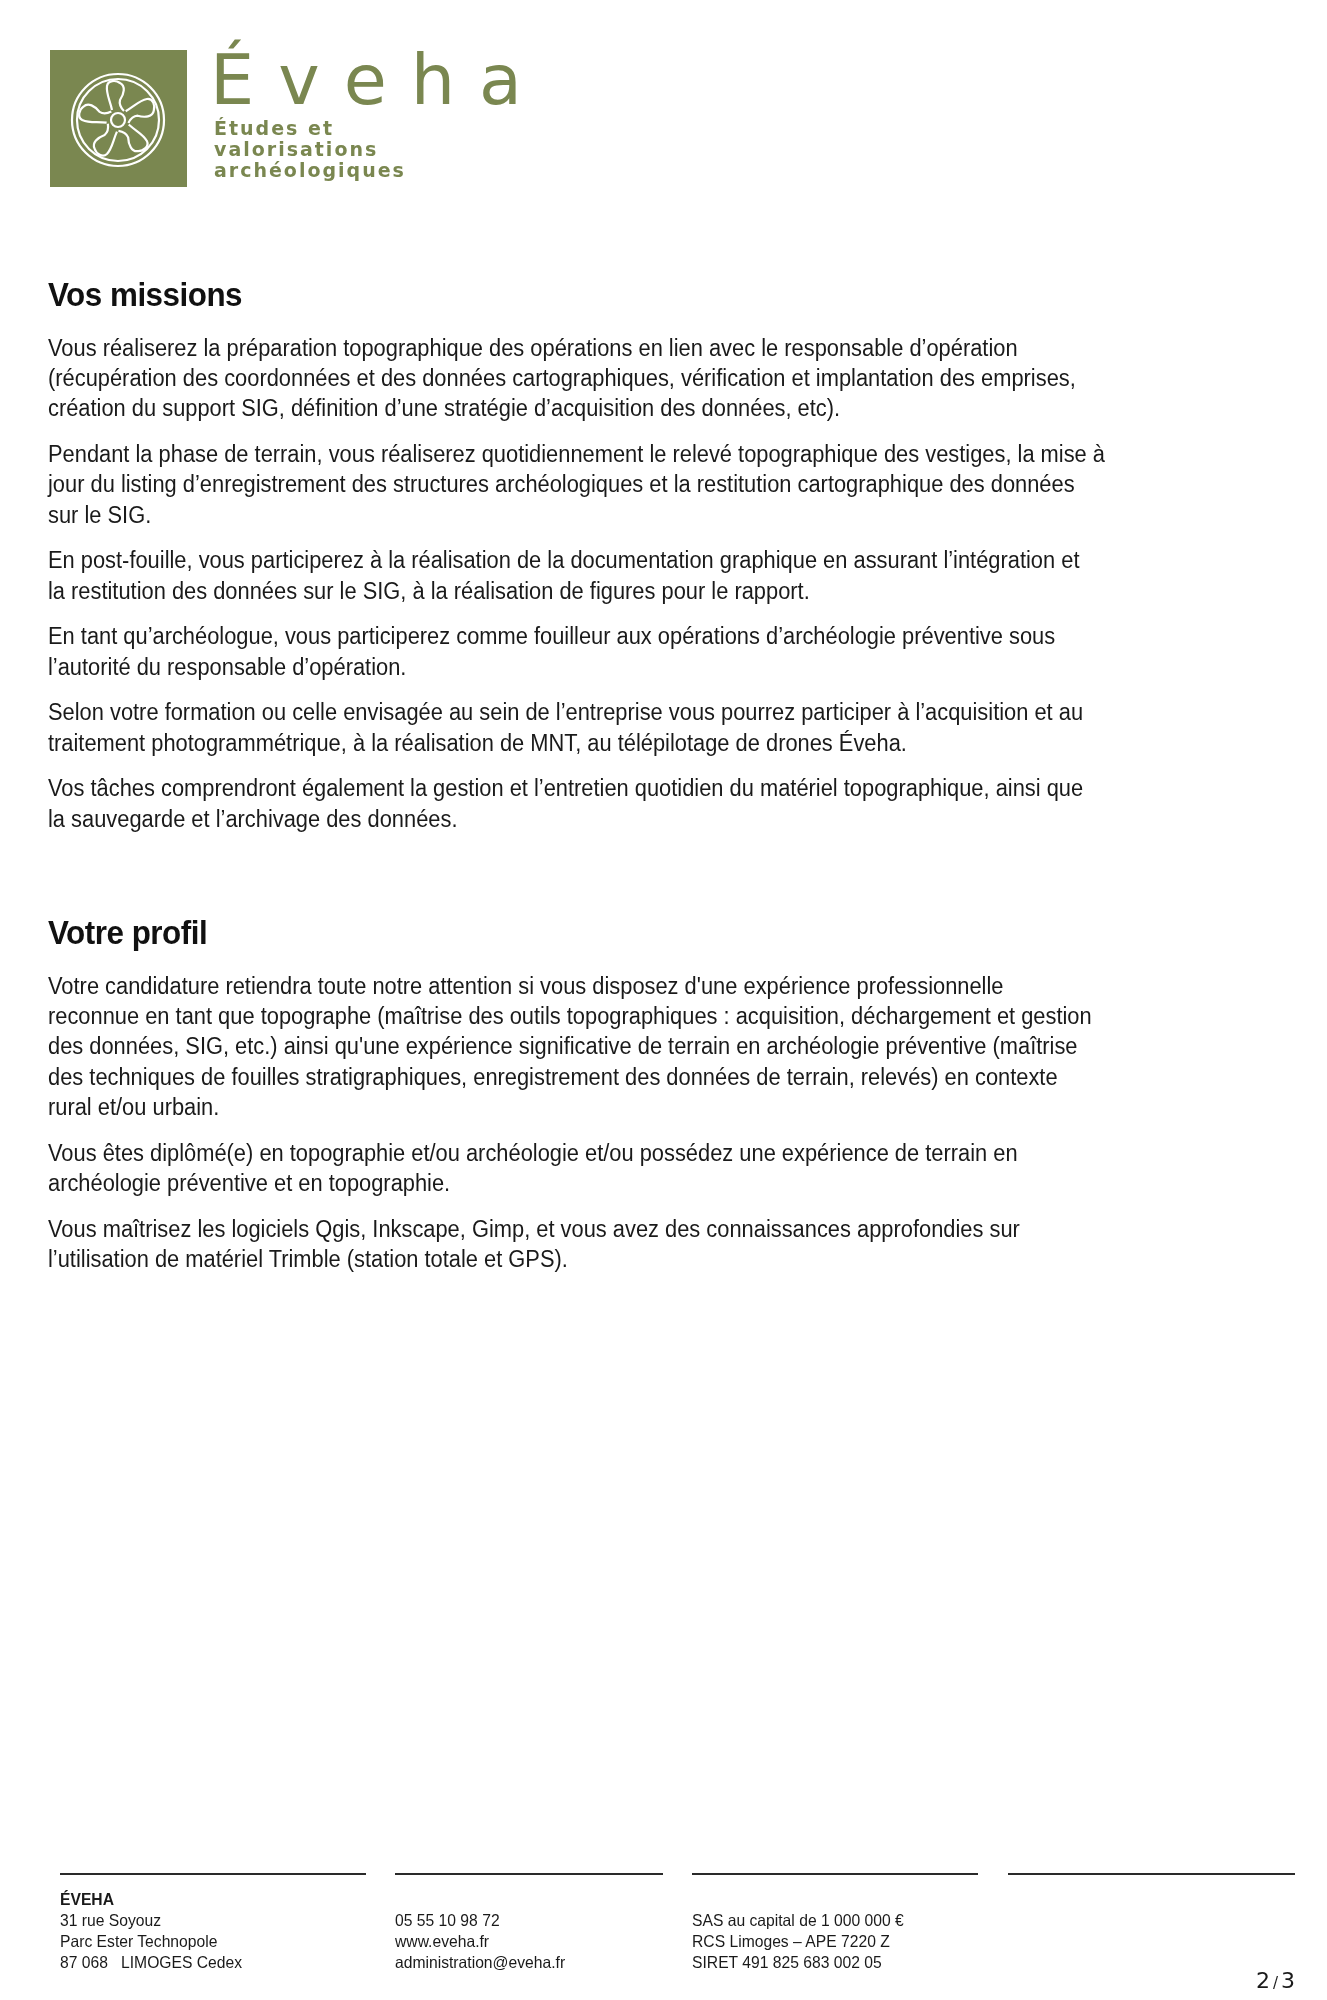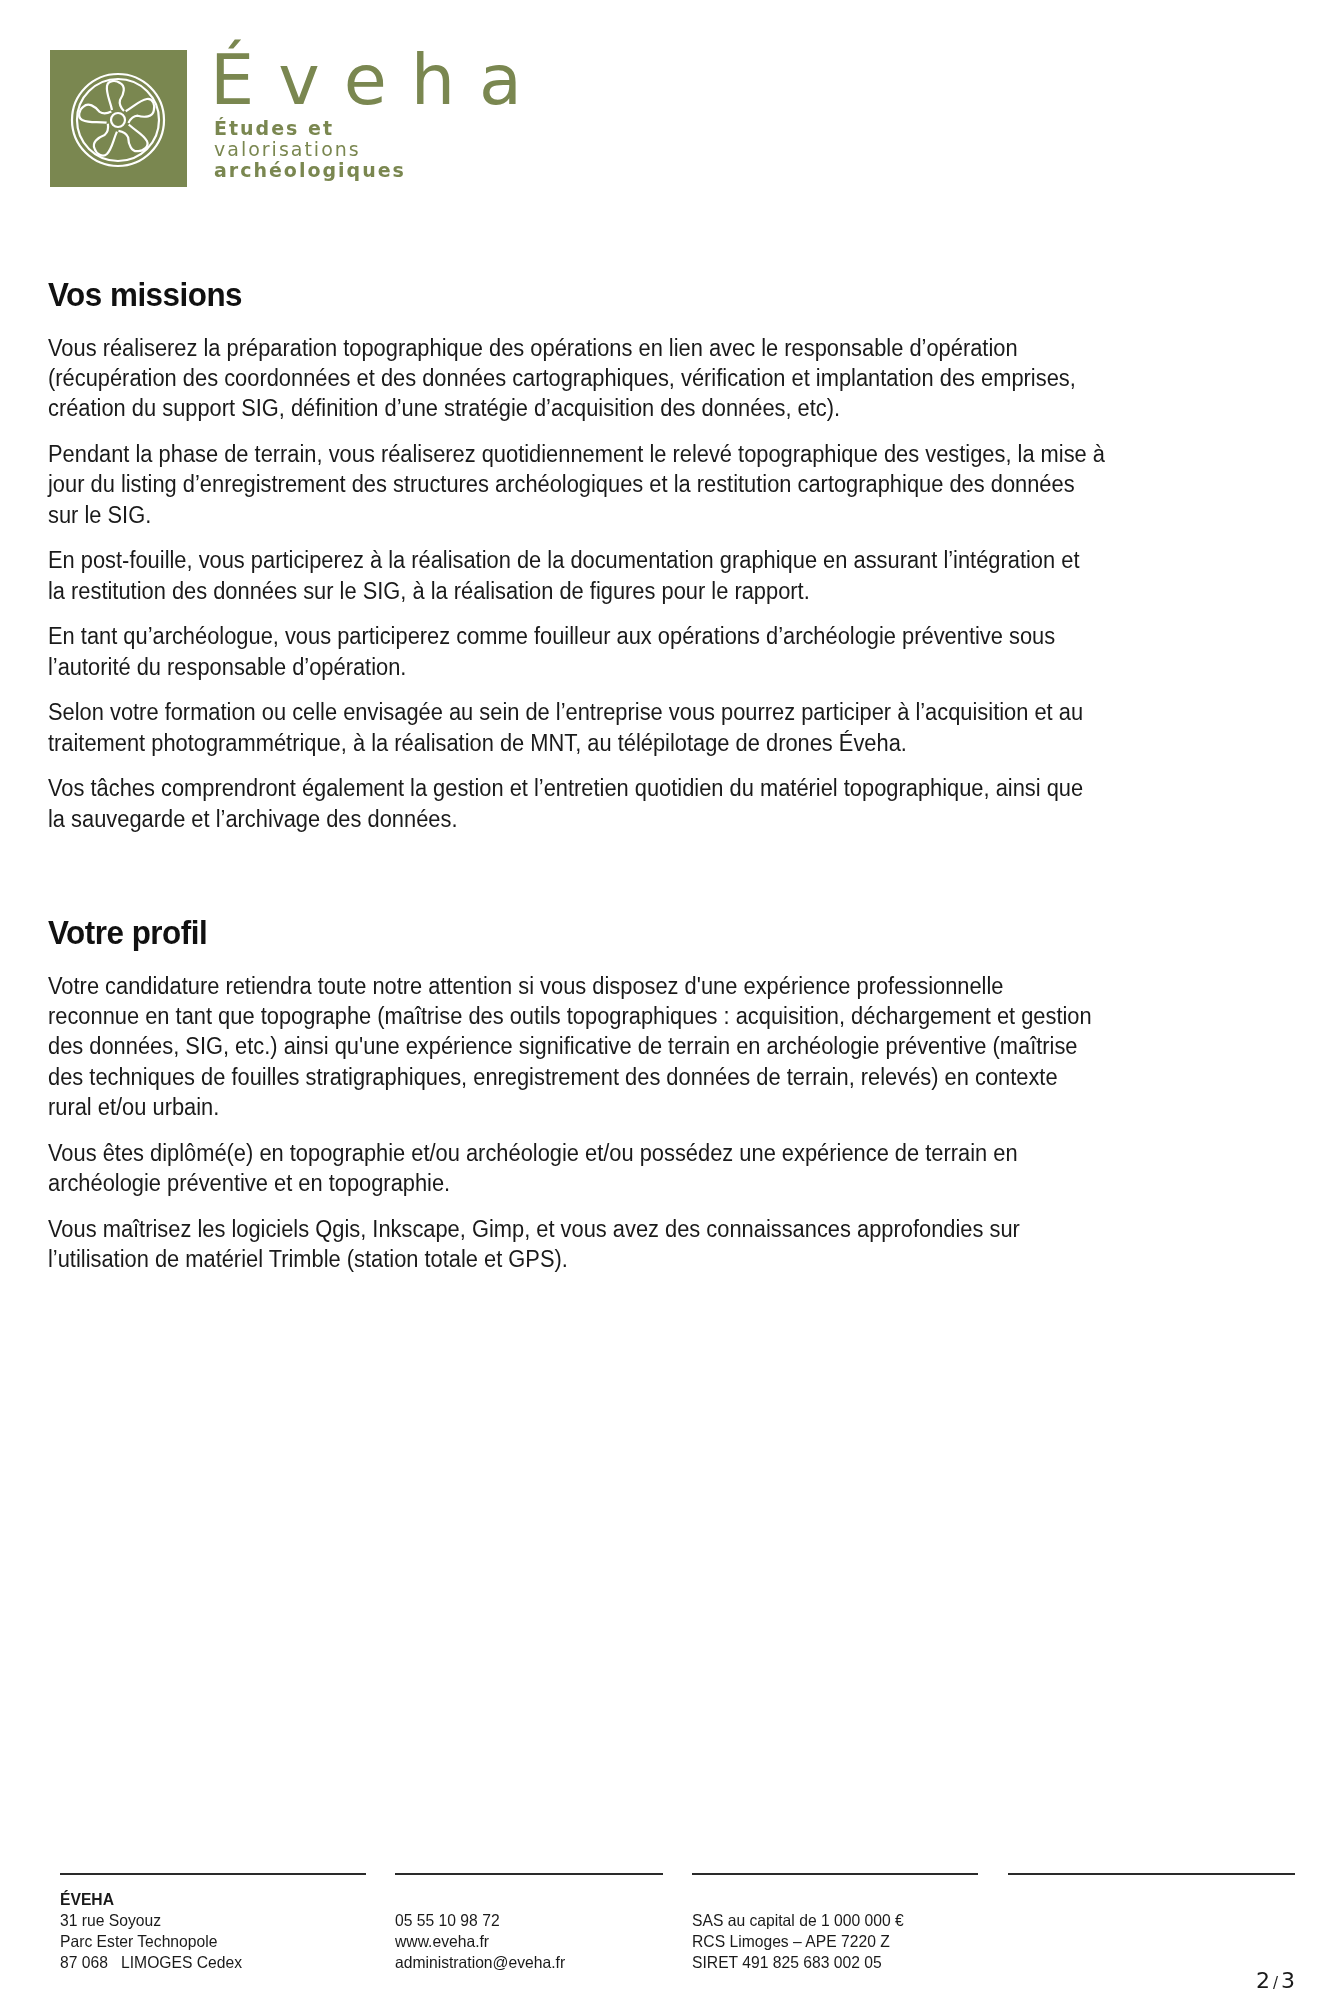--- a/index.html
+++ b/index.html
@@ -3,21 +3,21 @@
 <meta charset="utf-8">
 <style>
   html, body { margin: 0; padding: 0; background: #ffffff; }
   body { width: 1327px; height: 2000px; position: relative; overflow: hidden; font-family: "Liberation Sans", sans-serif; color: #111111; }
 
   .logo-box { position: absolute; left: 50px; top: 50px; width: 137px; height: 137px; background: #7a8750; }
   .logo-box svg { position: absolute; left: 0; top: 0; }
   .brand { position: absolute; left: 210px; top: 40px; font-family: "DejaVu Sans", sans-serif; font-size: 70px; color: #7a8750; letter-spacing: 24px; line-height: 80px; font-weight: normal; }
   .tagline { position: absolute; left: 214px; font-family: "DejaVu Sans", sans-serif; font-size: 19px; color: #7a8750; letter-spacing: 2px; line-height: 21px; white-space: nowrap; }
   .tagline.l1 { top: 118px; font-weight: bold; }
-  .tagline.l2 { top: 139px; }
+  .tagline.l2 { top: 139px; font-weight: bold; }
   .tagline.l3 { top: 160px; font-weight: bold; }
 
   .section-title { position: absolute; left: 48px; font-size: 33px; font-weight: bold; color: #111; margin: 0; white-space: nowrap; letter-spacing: -0.5px; transform: scaleX(0.95); transform-origin: left center; }
   .para-line { position: absolute; left: 48px; font-size: 23.5px; color: #1a1a1a; white-space: nowrap; transform: scaleX(0.93); transform-origin: left center; line-height: 28px; }
 
   .footer-rule { position: absolute; top: 1873px; height: 2px; background: #2a2a2a; }
   .footer-col { position: absolute; top: 1889px; font-size: 16.5px; color: #1a1a1a; line-height: 21px; white-space: nowrap; transform: scaleX(0.95); transform-origin: left top; }
   .footer-col .bold { font-weight: bold; }
   .page-num { position: absolute; right: 32px; top: 1968px; font-family: "DejaVu Sans", sans-serif; font-size: 22px; color: #1a1a1a; white-space: nowrap; margin-left: 32px; }
   .page-num .slash { font-size: 15px; margin: 0 3px; }

